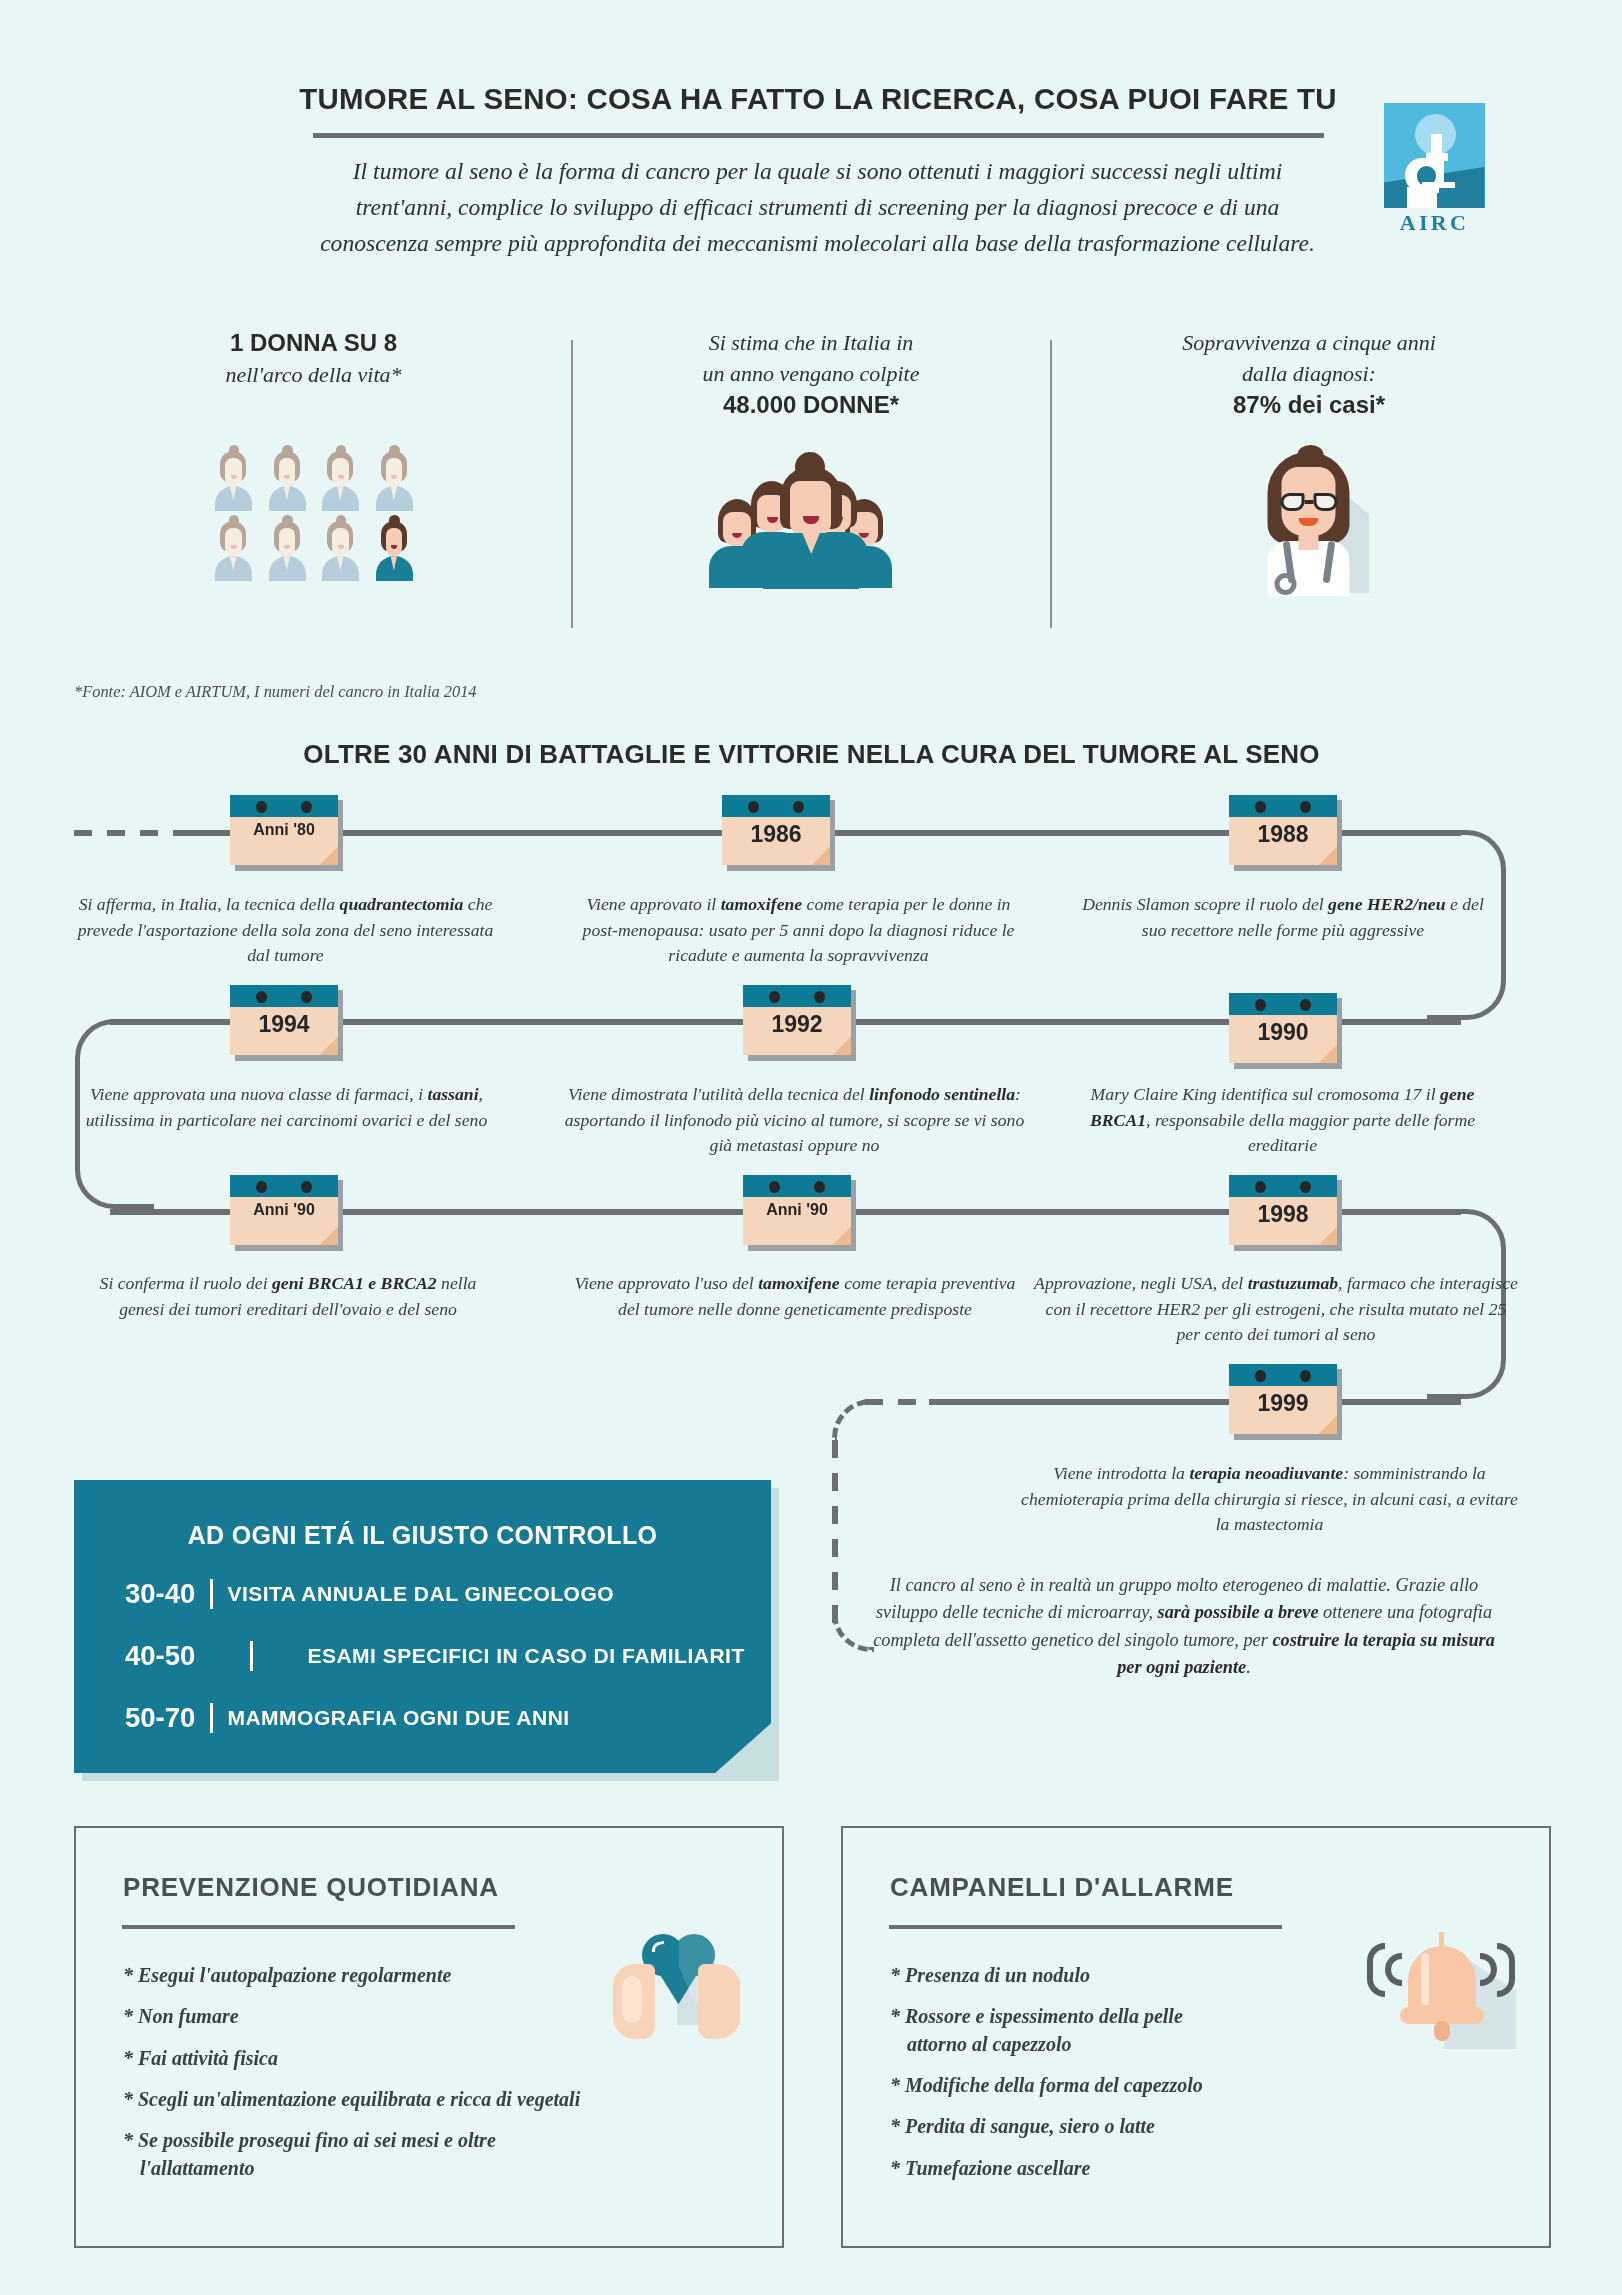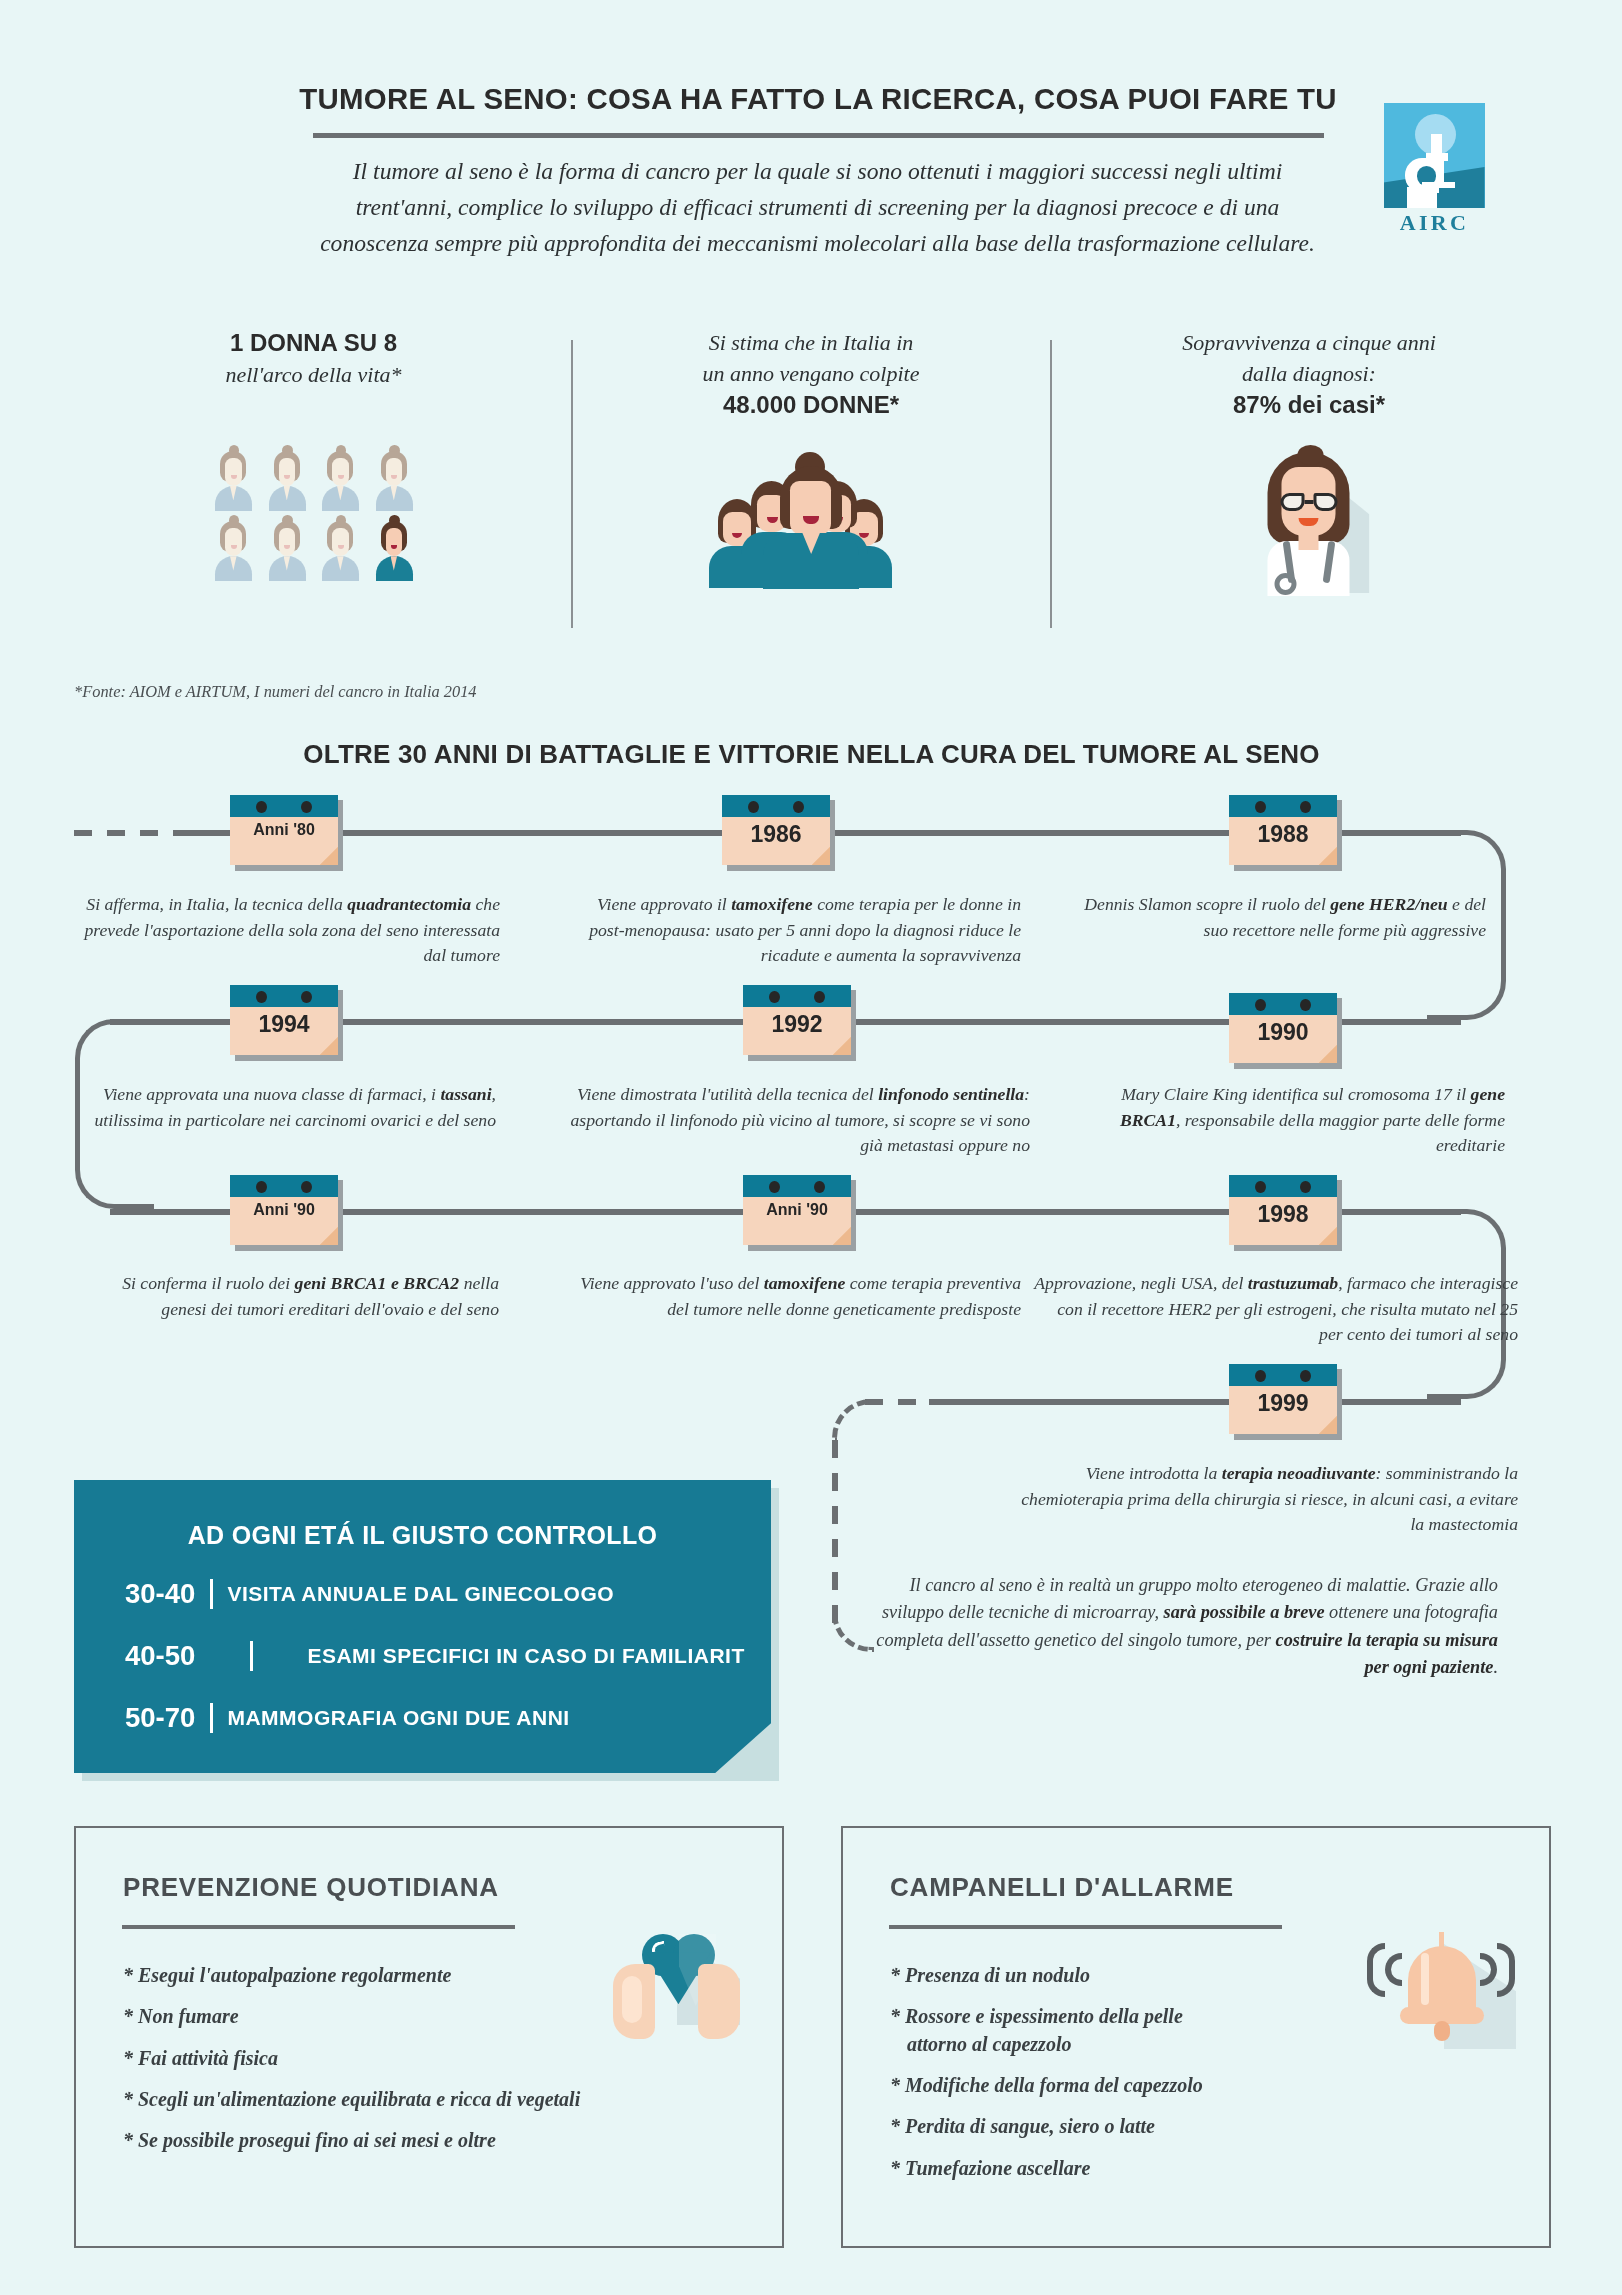--- a/index.html
+++ b/index.html
@@ -94,21 +94,21 @@
   .cal-body { position:absolute; left:0; top:22px; width:108px; height:48px; background:#f6d5bd; }
   .cal-fold { position:absolute; right:0; bottom:0; width:18.3px; height:18.3px; background:#edb98e;
      clip-path: polygon(100% 0, 100% 100%, 0 100%); }
   .cal-year {
      position:absolute; left:0; top:26px; width:108px; text-align:center;
      font-size:23px; font-weight:bold; color:#262626; letter-spacing:0px;
   }
   .cal-year.anni { font-size:16px; }
 
   .tl-text {
-    position:absolute; text-align:right; font-size:17.7px; line-height:1.45;
+    position:absolute; text-align:center; font-size:17.7px; line-height:1.45;
     color:#3a4043; font-family:"Liberation Serif", serif; font-style:italic;
   }
   .tl-text b { font-weight:bold; color:#2b2b2b; }
 
   
   #agebox { position:absolute; left:74px; top:1480px; width:697px; height:293px; z-index:5; }
   #agebox-shadow { position:absolute; left:7.9px; top:7.9px; width:697px; height:293px; background:#c7dfe0; }
   #agebox-main { position:absolute; left:0; top:0; width:697px; height:293px; background:#177a94;
      clip-path: polygon(0 0, 100% 0, 100% 83%, 92% 100%, 0 100%); }
   #agebox-title { position:absolute; left:0; top:41px; width:697px; text-align:center;
@@ -485,20 +485,21 @@
 <div id="bbox-left" class="bbox">
   <div class="bbox-title">PREVENZIONE QUOTIDIANA</div>
   <div class="bbox-rule"></div>
   <ul class="bbox-list">
     <li>* Esegui l'autopalpazione regolarmente</li>
     <li>* Non fumare</li>
     <li>* Fai attività fisica</li>
     <li>* Scegli un'alimentazione equilibrata e ricca di vegetali</li>
     <li>
       <span>* Se possibile prosegui fino ai sei mesi e oltre</span>
+      <span class="cont">l'allattamento</span>
     </li>
   </ul>
   <div class="heart-icon">
     <div style="position:absolute;left:64px;top:14.4px;width:63px;height:85px;background:rgba(170,190,195,.35);clip-path:polygon(0 0,100% 45%,100% 100%,0 100%);"></div>
     <div style="position:absolute;left:29px;top:7.9px;width:73px;height:73px;">
       <div style="position:absolute;left:0;top:0;width:42px;height:42px;border-radius:50%;background:#1a7f96;"></div>
       <div style="position:absolute;left:31px;top:0;width:42px;height:42px;border-radius:50%;background:#1a7f96;"></div>
       <div style="position:absolute;left:3.9px;top:18.3px;width:65px;height:52px;background:#1a7f96;clip-path:polygon(0 0,100% 0,50% 100%);"></div>
       <div style="position:absolute;left:37px;top:0;width:37px;height:72px;background:rgba(255,255,255,.14);clip-path:polygon(0 0,100% 0,100% 40%,45% 100%, 0 45%);"></div>
       <div style="position:absolute;left:9.2px;top:7.9px;width:14.4px;height:9.2px;border-top:3.3px solid #fff;border-left:3.3px solid #fff;border-radius:9.2px 0 0 0;transform:rotate(-12deg);"></div>

